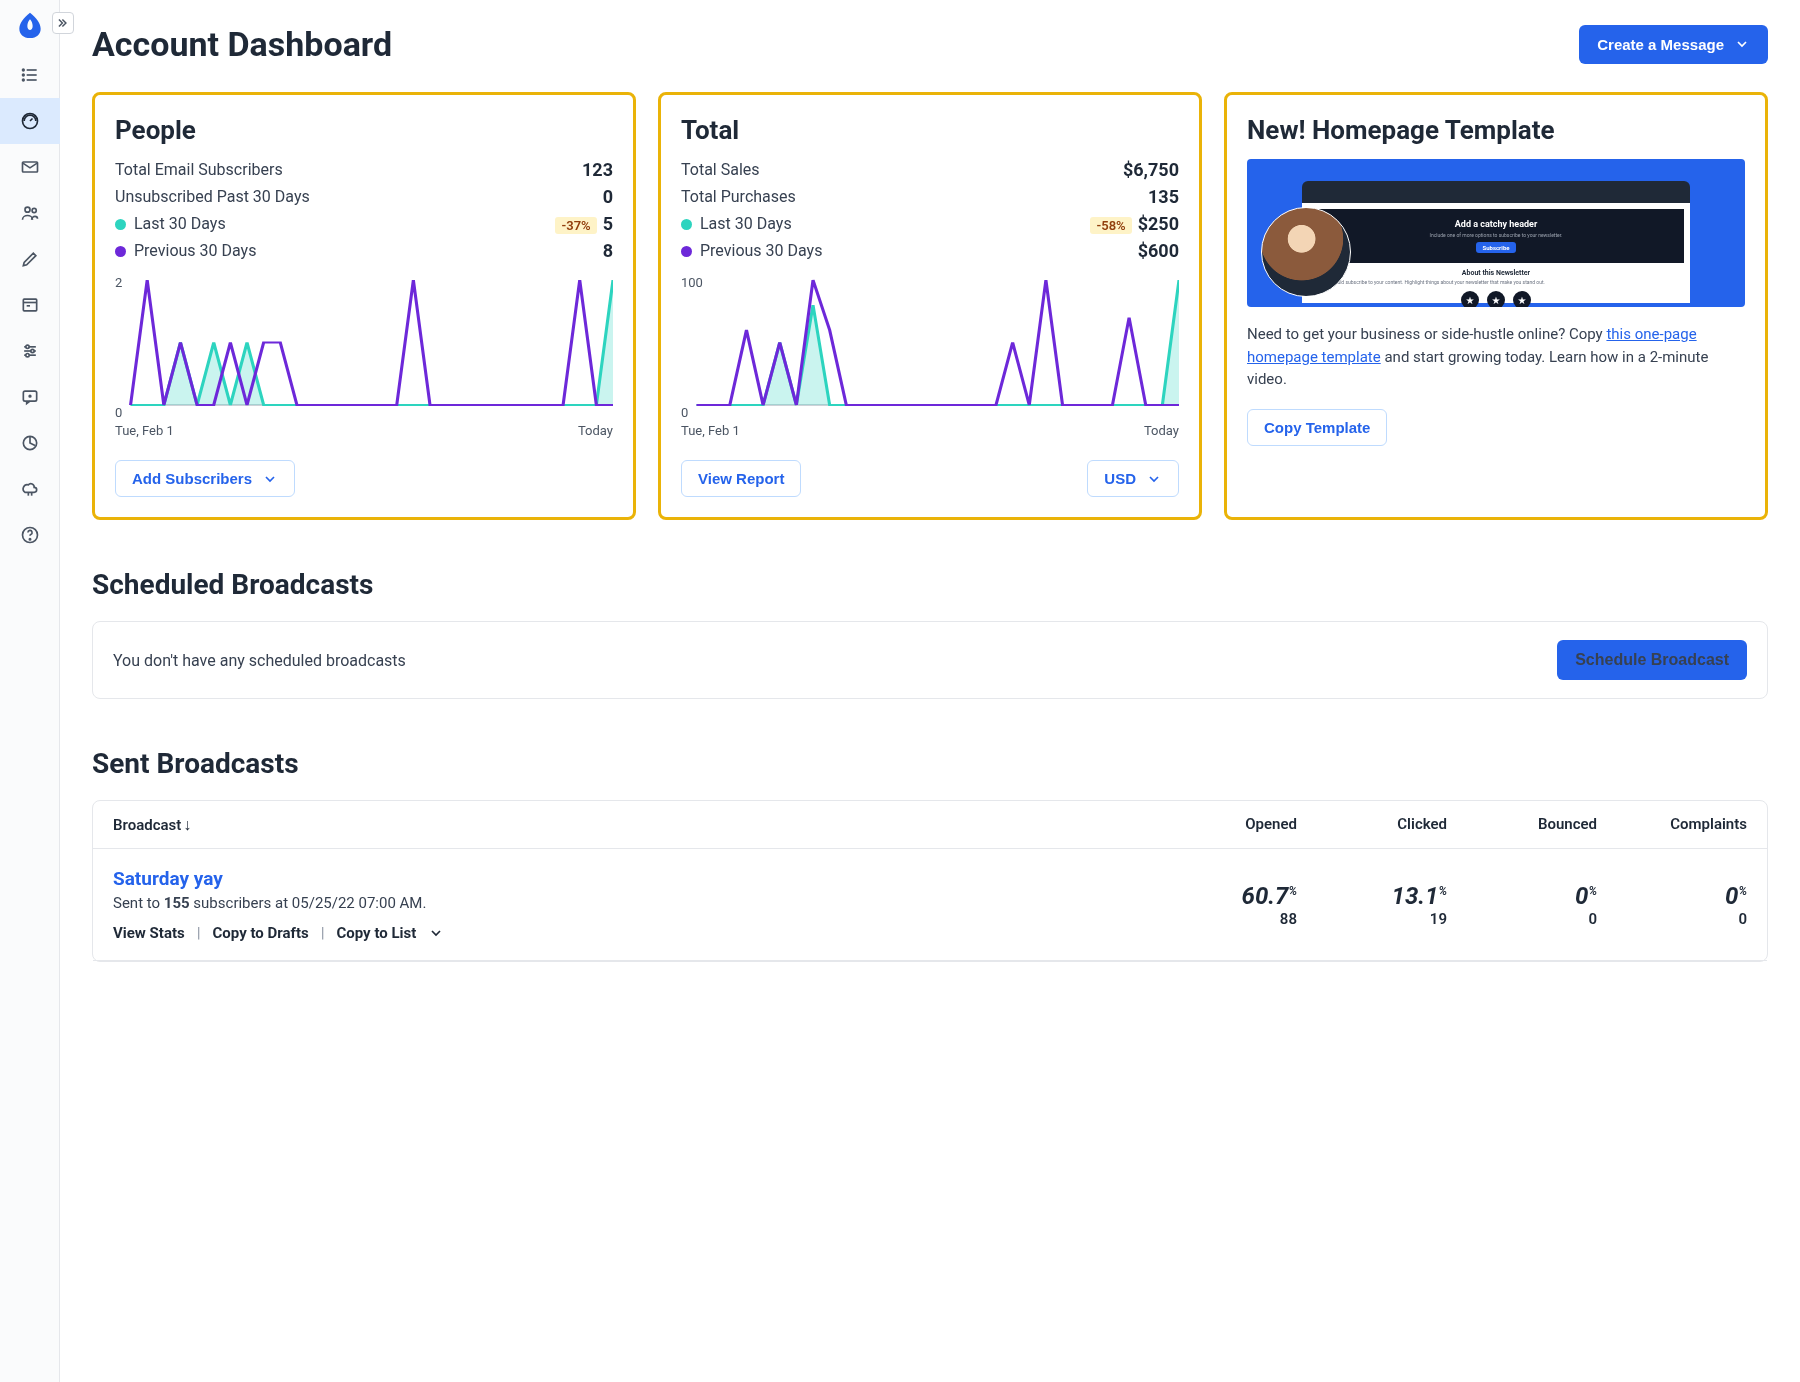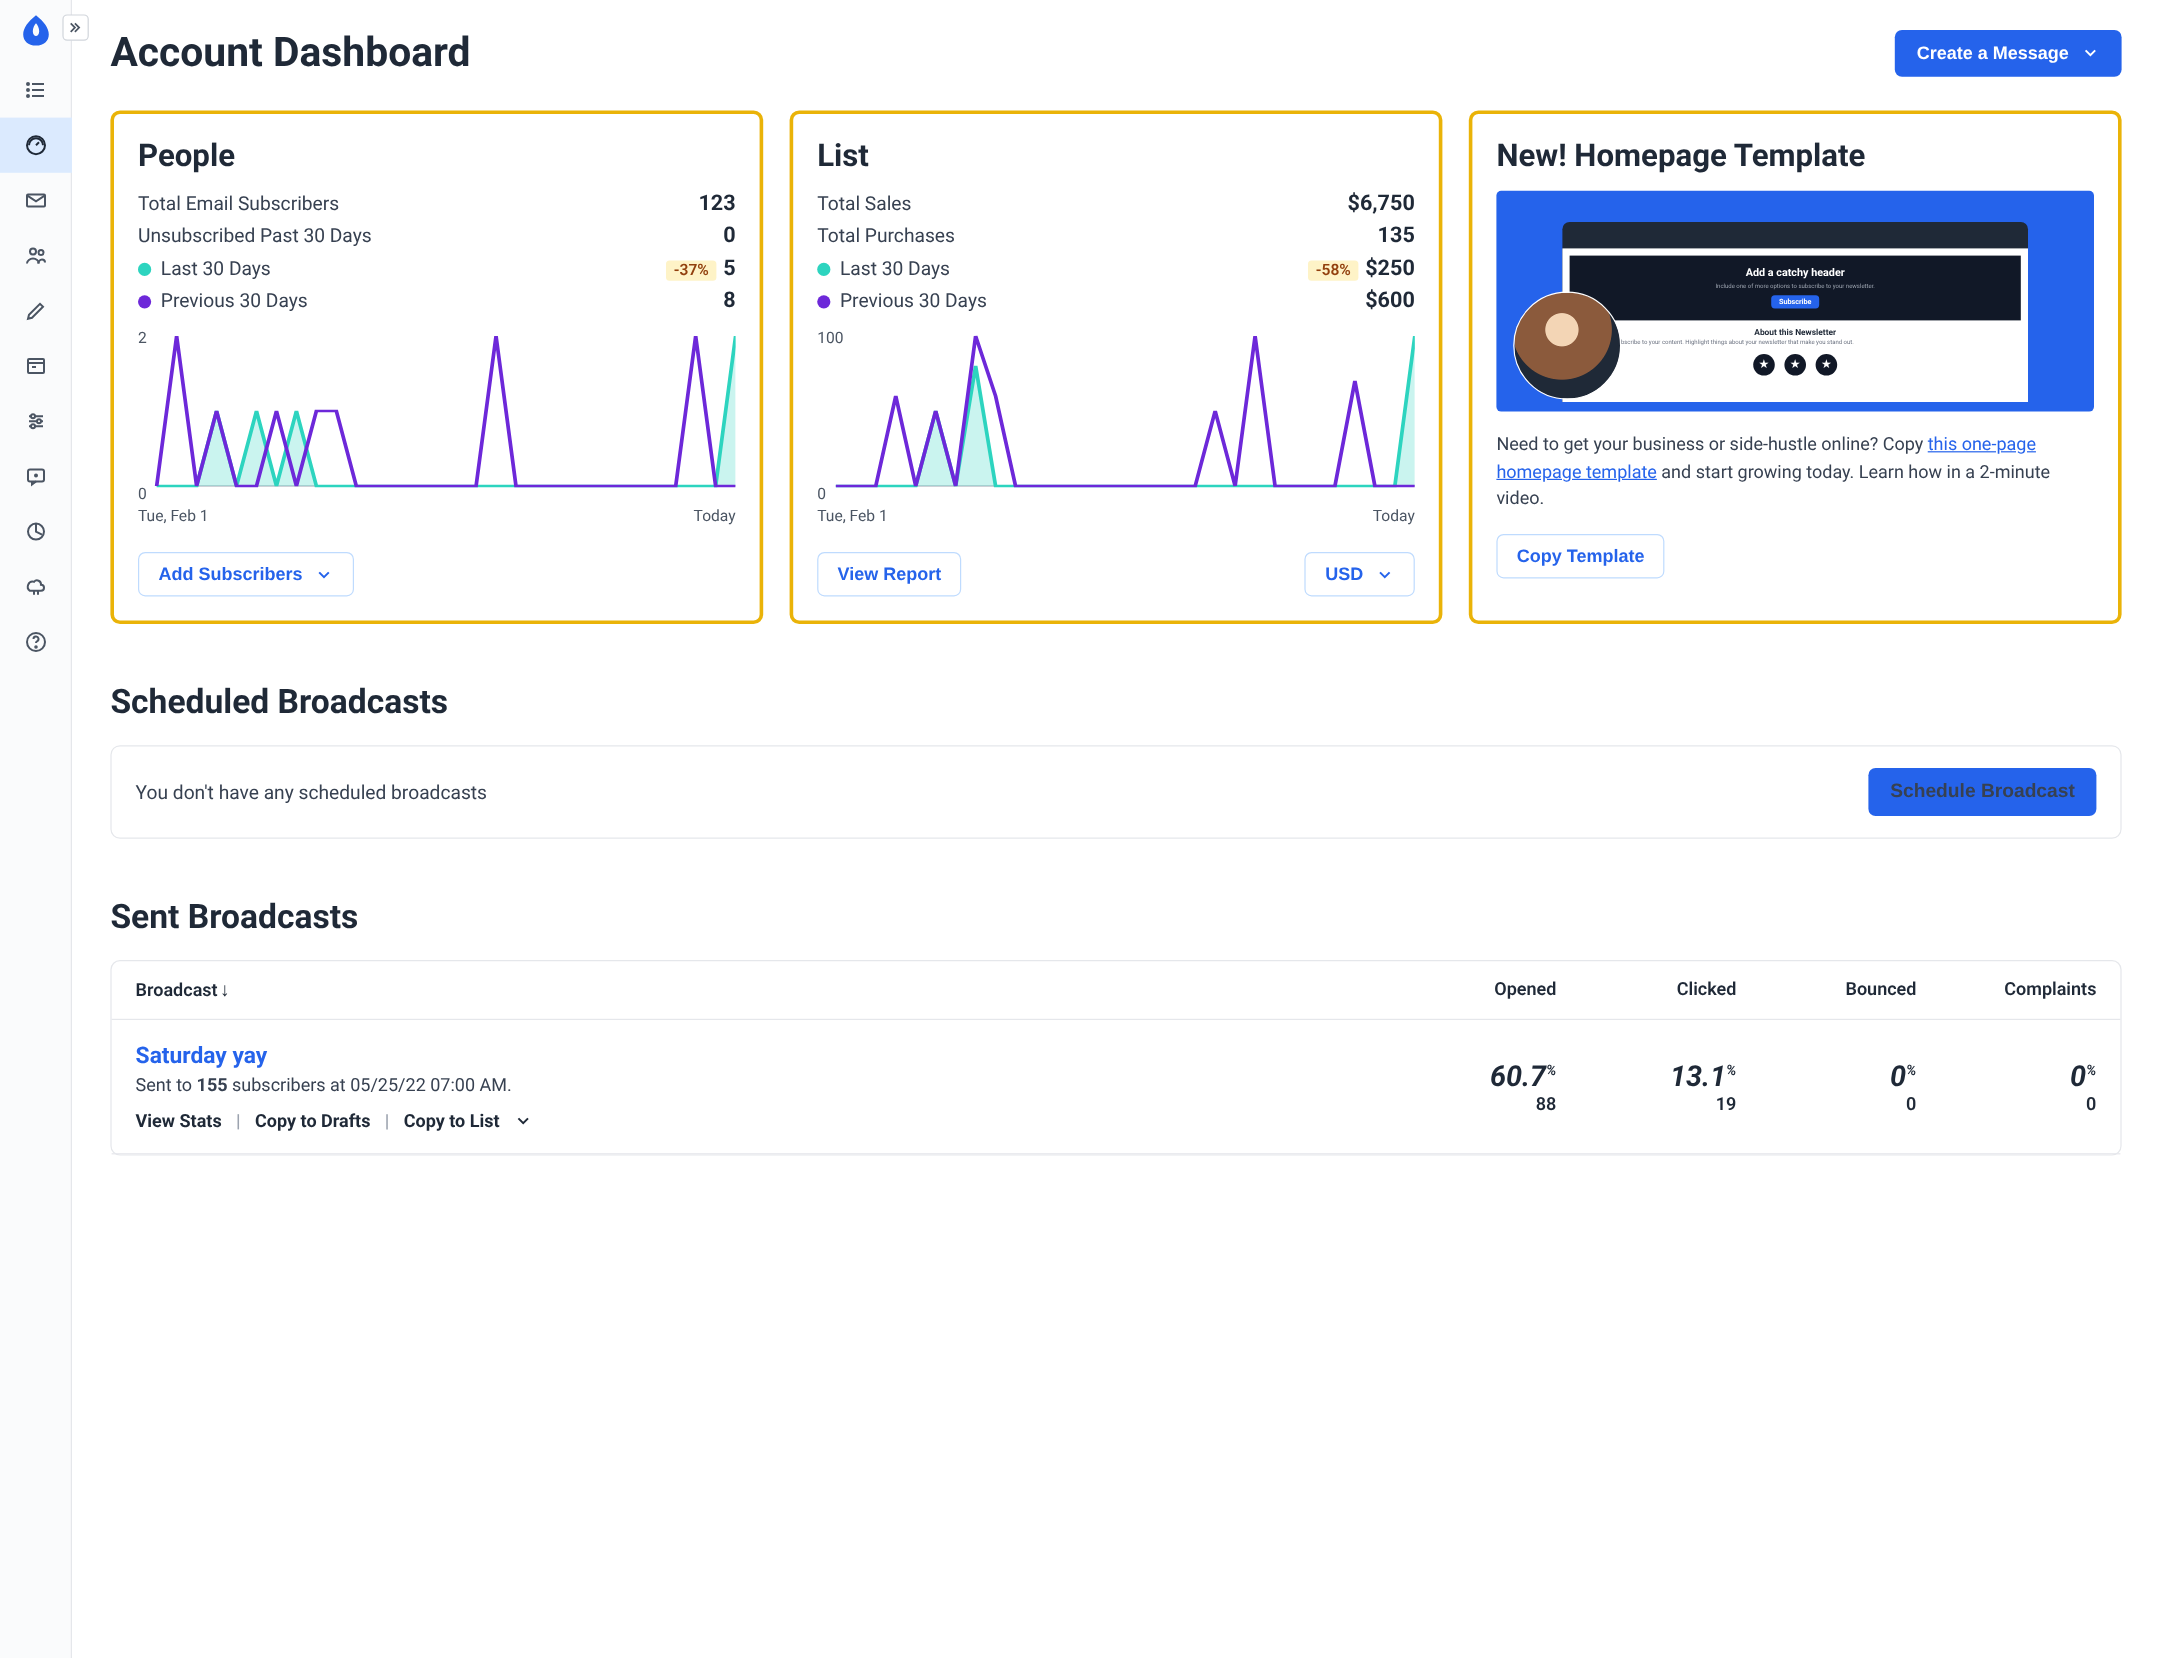--- a/index.html
+++ b/index.html
@@ -30,21 +30,21 @@
 .dot { width: 11px; height: 11px; border-radius: 50%; display: inline-block; margin-right: 8px; vertical-align: middle; }
 .teal { background: #2dd4bf; }
 .purple { background: #6d28d9; }
 .badge { background: #fef3c7; color: #92400e; padding: 1px 6px; border-radius: 3px; font-size: 13px; font-weight:600; margin-right:6px; }
 .chart-wrap { margin-top: 14px; position: relative; }
 .chart-ylabel { position:absolute; left:0; top:0; font-size:13px; color:#4b5563; }
 .chart { height: 140px; width: 100%; }
 .chart-xaxis { display:flex; justify-content:space-between; font-size:13px; color:#4b5563; margin-top:4px; }
 .card-actions { display:flex; justify-content:space-between; margin-top:22px; gap:10px; }
 
-.promo-img { width:100%; height:184px; background:#2563eb; border-radius:4px; position:relative; overflow:hidden; margin-bottom:16px; display:flex; align-items:center; justify-content:center; }
+.promo-img { width:100%; height:148px; background:#2563eb; border-radius:4px; position:relative; overflow:hidden; margin-bottom:16px; display:flex; align-items:center; justify-content:center; }
 .promo-window { width:78%; height:82%; background:#1f2937; border-radius:6px 6px 0 0; margin-top:18px; position:relative; }
 .promo-window-inner { background:#fff; position:absolute; left:0; right:0; top:22px; bottom:0; padding:6px; }
 .promo-hero { background:#111827; color:#fff; text-align:center; padding:10px 4px; font-size:9px; font-weight:700; }
 .promo-hero-sub { font-size:5px; font-weight:400; color:#9ca3af; margin-top:3px; }
 .promo-sub-btn { background:#2563eb; color:#fff; font-size:6px; padding:2px 6px; border-radius:3px; display:inline-block; margin-top:4px; }
 .promo-about { text-align:center; font-size:7px; font-weight:700; padding:6px 2px 2px; }
 .promo-about-sub { font-size:5px; color:#6b7280; }
 .promo-circles { display:flex; gap:8px; justify-content:center; margin-top:6px; }
 .promo-circles span { width:18px; height:18px; border-radius:50%; background:#111827; display:flex; align-items:center; justify-content:center; color:#fff; font-size:10px; }
 .avatar-circle { position:absolute; left:14px; bottom:10px; width:90px; height:90px; border-radius:50%; background: radial-gradient(circle at 45% 35%, #f3d5b5 18%, #8b5a3c 19% 55%, #1f2937 56%); border:1px solid #fff; }
@@ -218,21 +218,21 @@
           <button class="btn-outline">
             <span>Add Subscribers</span>
             <svg viewBox="0 0 24 24" fill="none" stroke="currentColor" stroke-width="2.5">
                 <polyline points="6 9 12 15 18 9"></polyline>
               </svg>
           </button>
         </div>
       </div>
 
       <div class="card">
-        <h2>List</h2>
+        <h2>Total</h2>
         <div class="stat-row">
             <span class="label">Total Sales</span>
             <span class="value">$6,750</span>
           </div>
         <div class="stat-row">
             <span class="label">Total Purchases</span>
             <span class="value">135</span>
           </div>
         <div class="stat-row">
             <span class="label"><span class="dot teal"></span><span>Last 30 Days</span></span>

